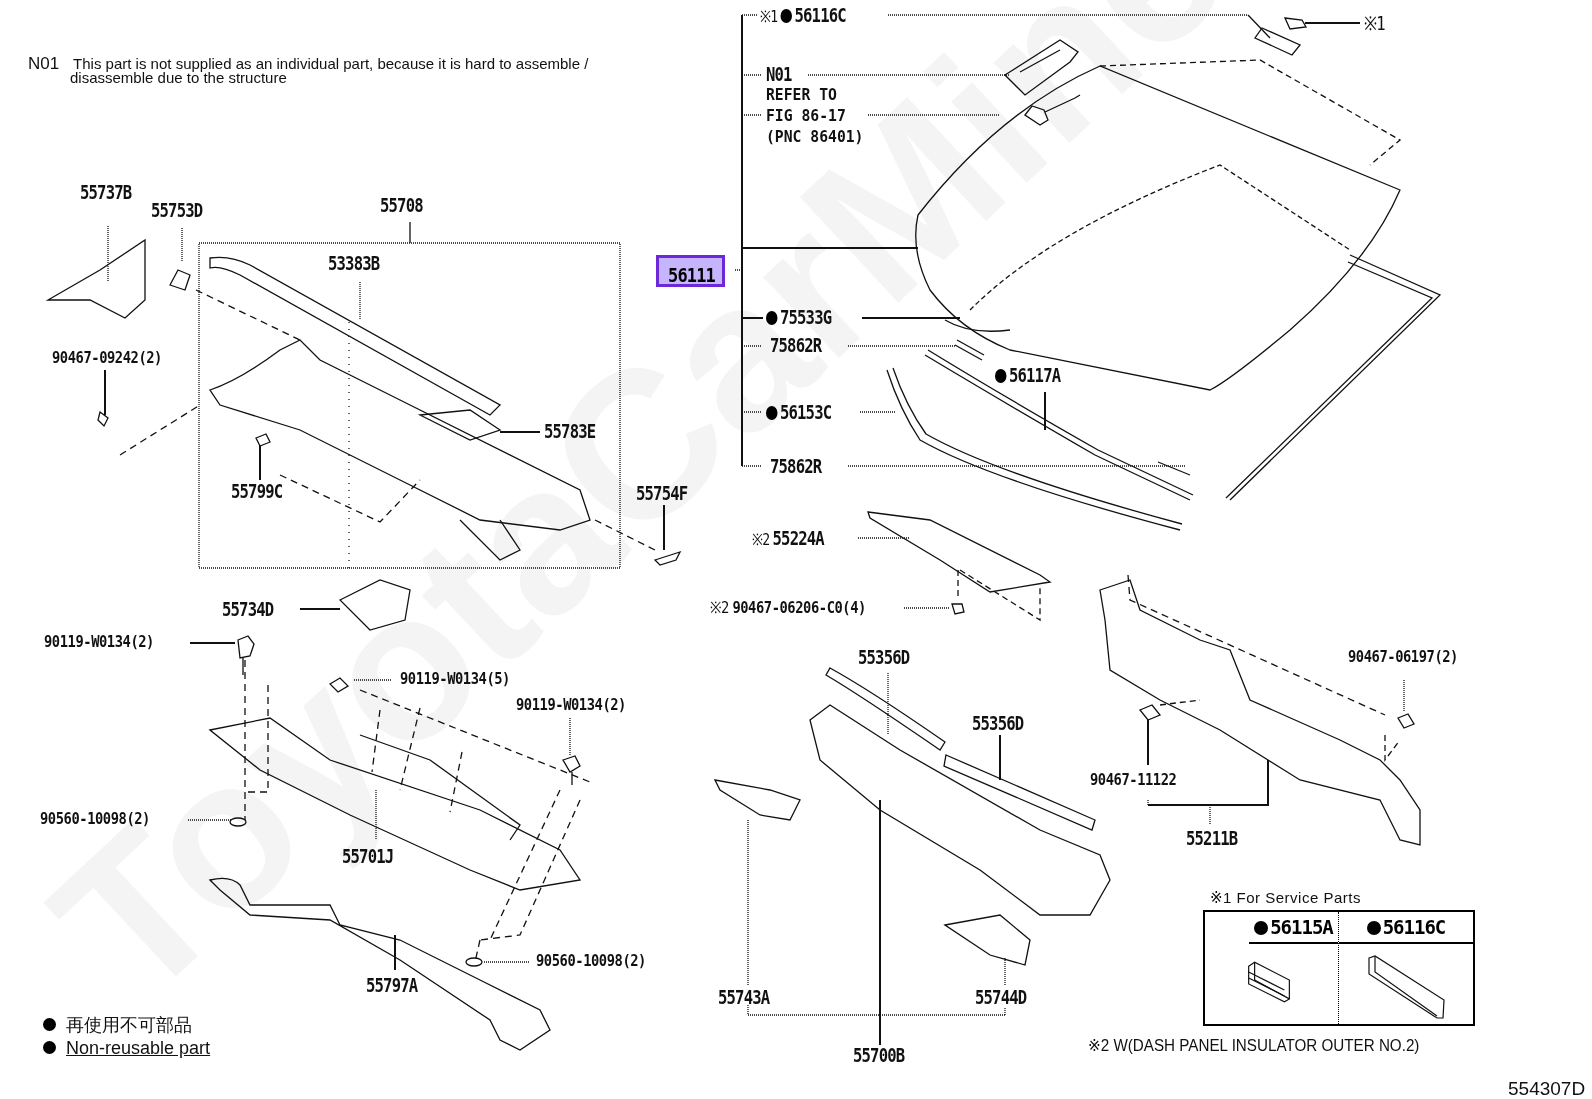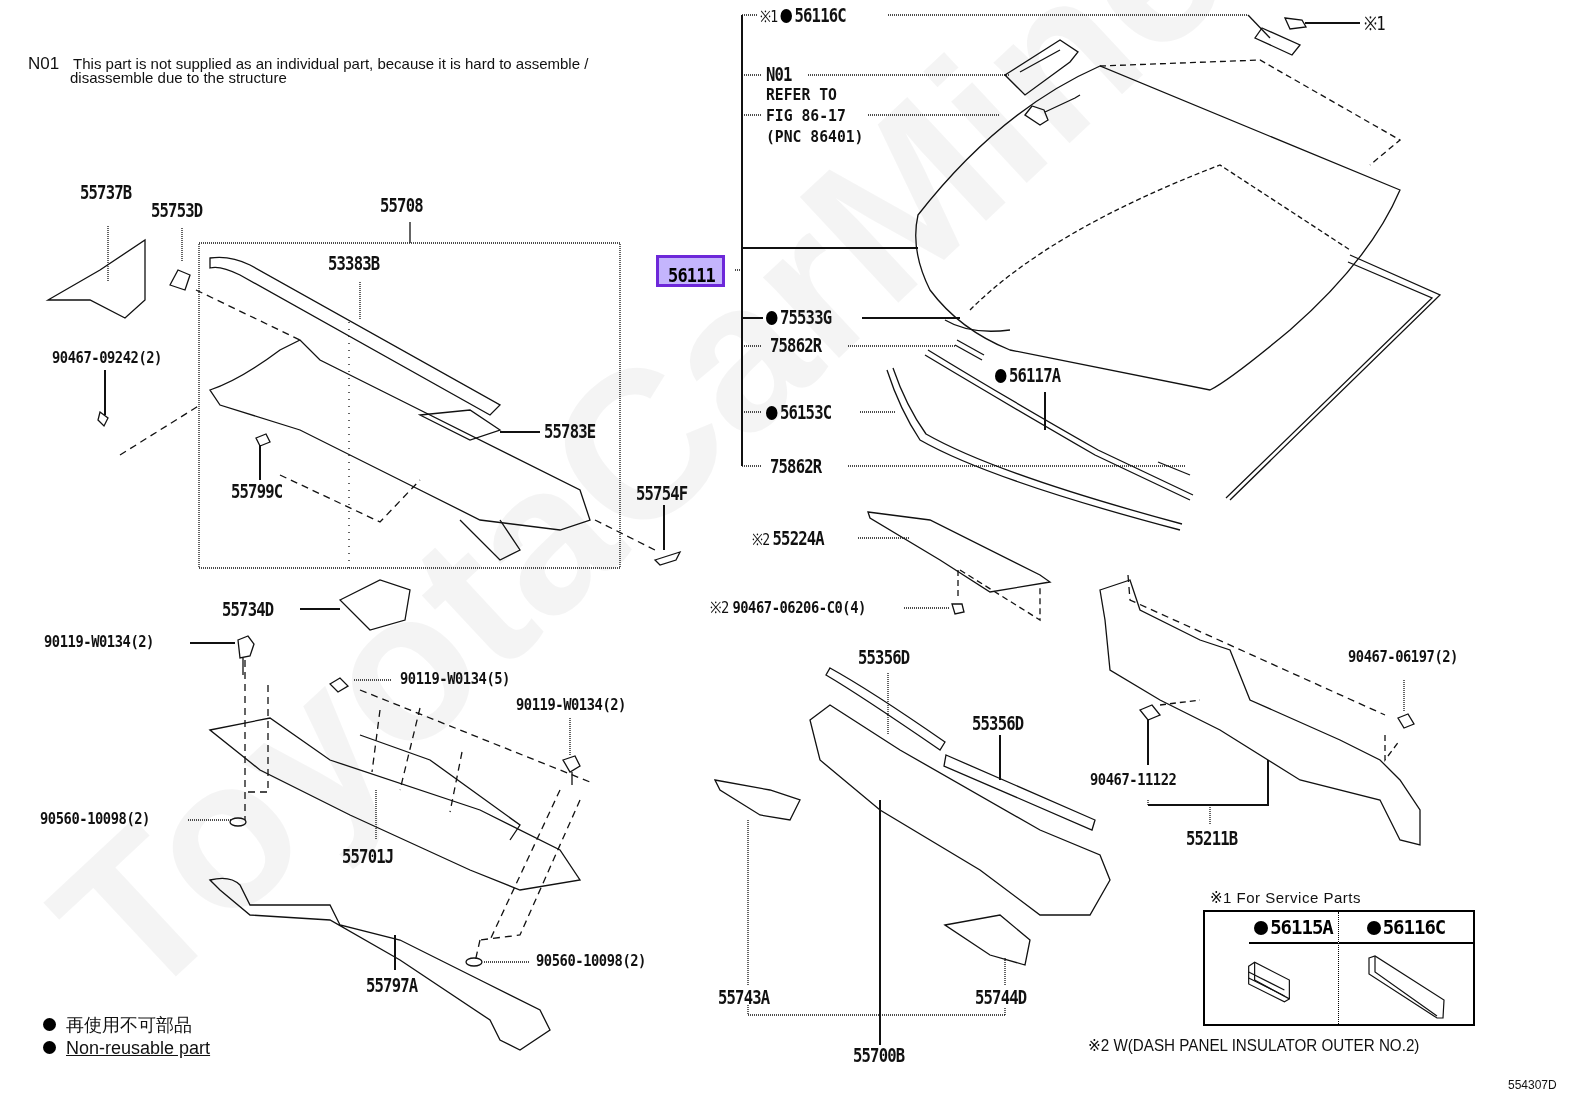--- a/index.html
+++ b/index.html
@@ -19,21 +19,21 @@
   .legend .dot{display:inline-block;width:13px;height:13px;border-radius:50%;background:#000;margin-right:10px;vertical-align:0px;}
   .svc-title{position:absolute;left:1210px;top:889px;font-family:"Liberation Sans","DejaVu Sans",sans-serif;font-size:15px;color:#111;letter-spacing:0.5px;white-space:nowrap;text-align:right;}
   .svc-table{position:absolute;left:1203px;top:910px;width:272px;height:116px;border:2px solid #000;box-sizing:border-box;}
   .svc-col{position:absolute;top:0;height:100%;box-sizing:border-box;}
   .svc-col.c1{left:0;width:134px;border-right:1px dotted #000;padding-left:44px;}
   .svc-col.c2{left:134px;width:134px;}
   .svc-head{height:32px;border-bottom:2px solid #000;box-sizing:border-box;text-align:center;font-family:"DejaVu Sans Mono","Liberation Mono",monospace;font-weight:bold;font-size:19px;line-height:30px;letter-spacing:-1px;}
   .svc-head .dot{display:inline-block;width:14px;height:14px;border-radius:50%;background:#000;margin-right:2px;vertical-align:-1px;}
   .svc-img{position:absolute;left:0;top:32px;width:100%;height:80px;}
   .footnote2{position:absolute;left:1088px;top:1036px;font-family:"Liberation Sans","DejaVu Sans",sans-serif;font-size:16px;color:#111;white-space:nowrap;transform:scaleX(0.95);transform-origin:left top;}
-  .figno{position:absolute;left:1508px;top:1078px;font-family:"Liberation Sans","DejaVu Sans",sans-serif;font-size:12px;color:#111;white-space:nowrap;}
+  .figno{position:absolute;left:1508px;top:1078px;font-family:"Liberation Sans","DejaVu Sans",sans-serif;font-size:19px;color:#111;white-space:nowrap;}
   .watermark{position:absolute;left:0;top:0;width:1592px;height:1099px;pointer-events:none;}
 </style>
 </head>
 <body>
 
 <div class="stage">
 
   <svg class="watermark" viewBox="0 0 1592 1099">
     <text x="140" y="1010" transform="rotate(-43 140 1010)" font-family="Liberation Sans, sans-serif" font-size="210" fill="#000" fill-opacity="0.045" font-weight="bold">ToyotaCarMine.ru</text>
   </svg>

